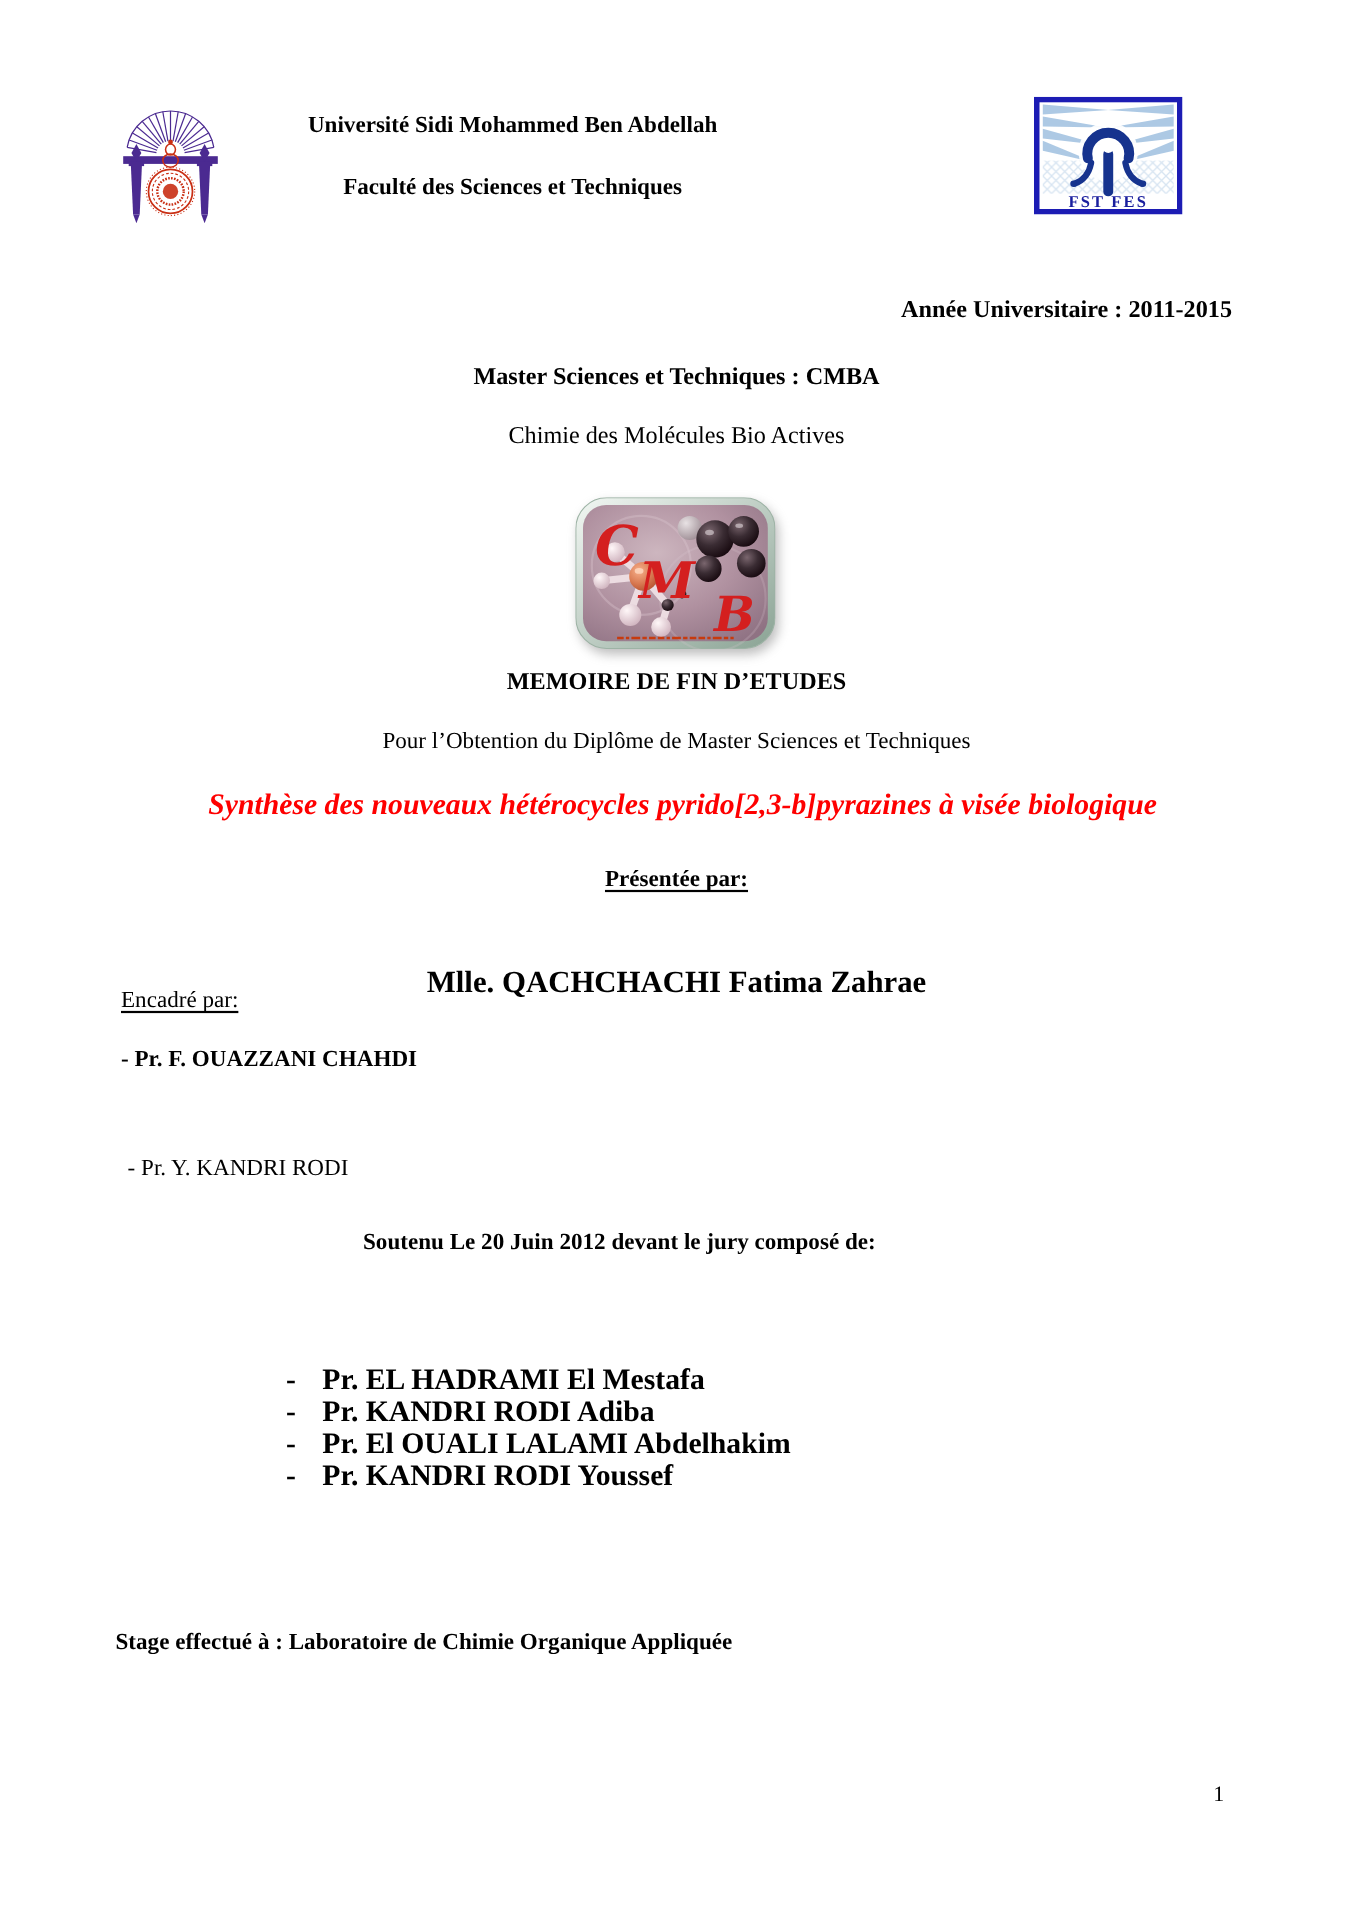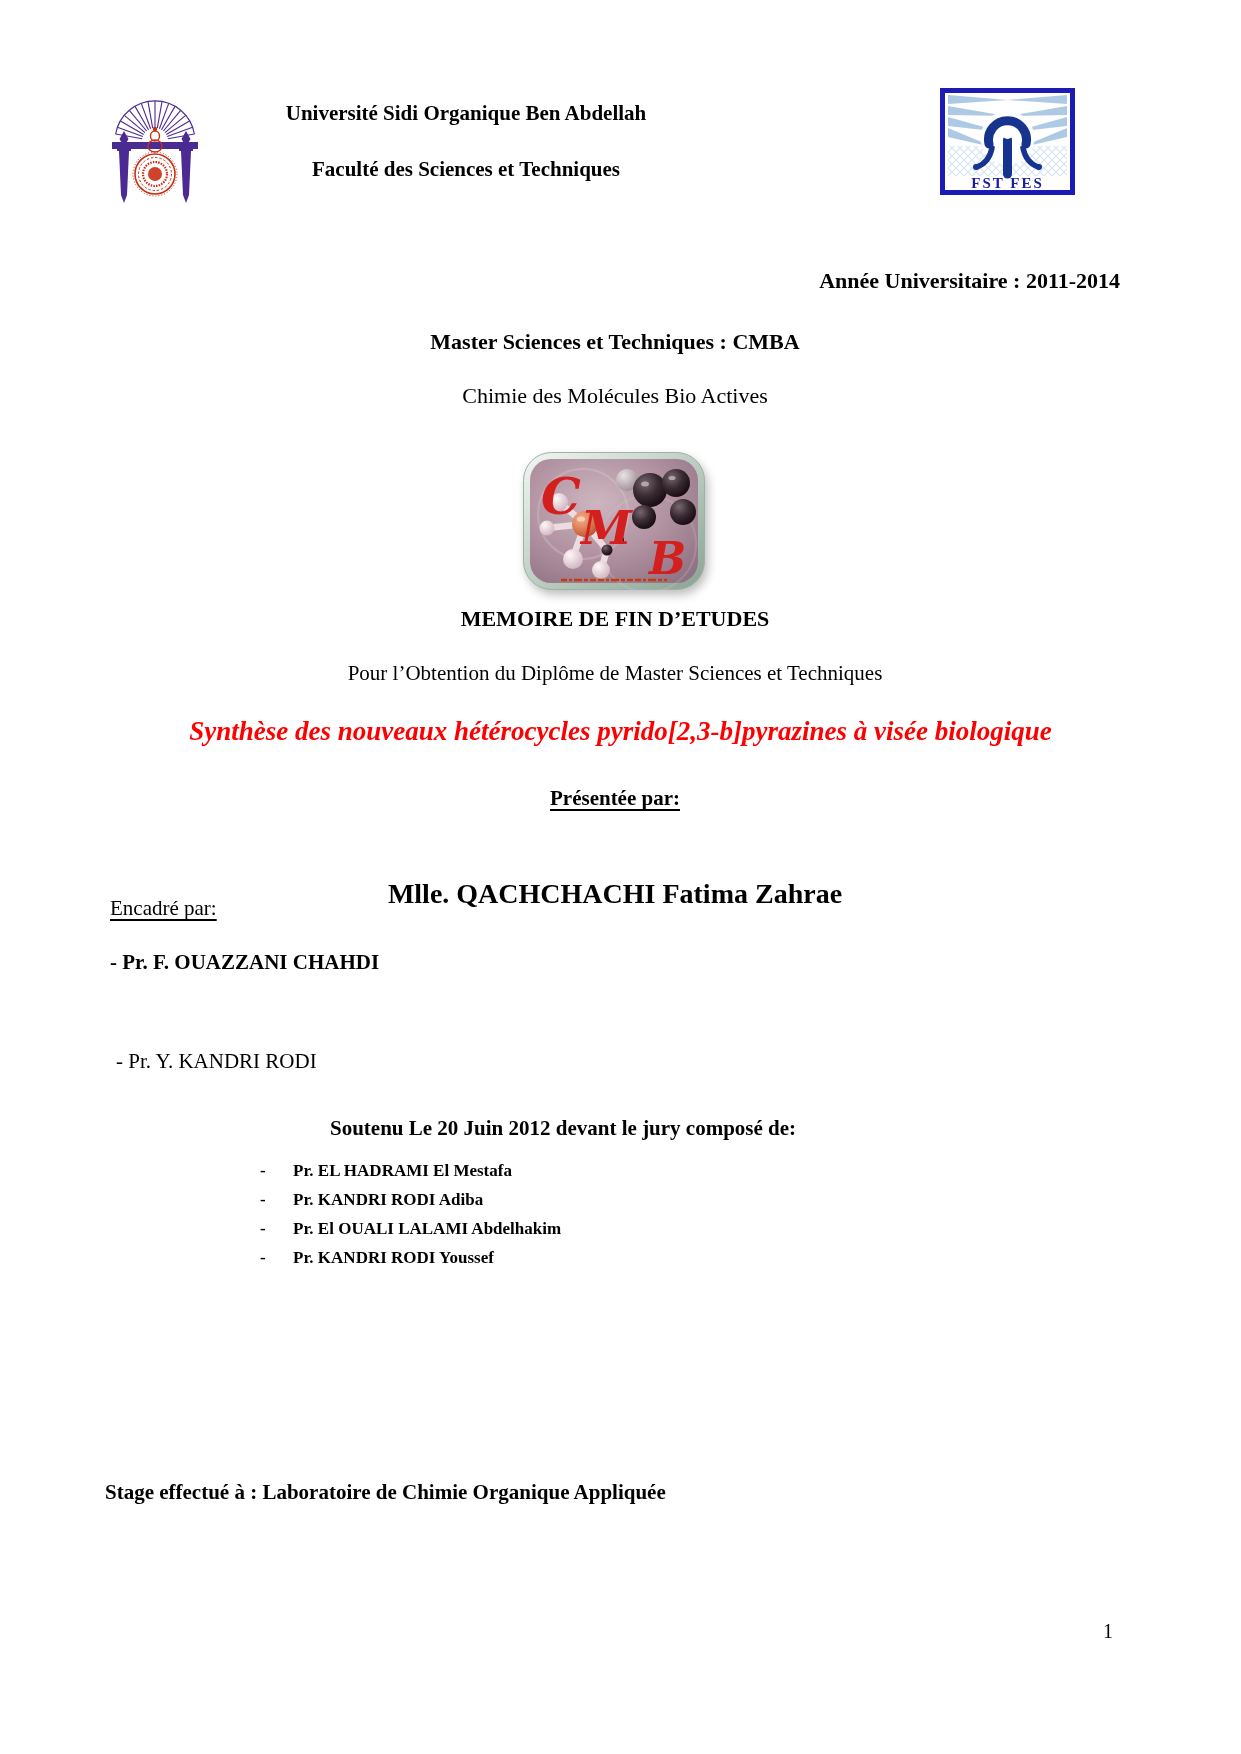--- a/index.html
+++ b/index.html
@@ -34,21 +34,21 @@
           font-size:27px;font-weight:bold;font-style:italic;color:#fe0000;}
   .presentee{top:786px;font-size:21px;font-weight:bold;}
   .mlle{top:878px;font-size:28px;font-weight:bold;}
 
   .encadre{left:110px;top:896px;font-size:21px;font-weight:normal;}
   .sup1{left:110px;top:950px;font-size:21px;font-weight:bold;}
   .sup2{left:116px;top:1006px;font-size:21px;font-weight:normal;margin-top:43px;}
 
   .soutenu{left:330px;top:1116px;font-size:21px;font-weight:bold;white-space:nowrap;text-align:center;}
 
-  .jury{left:260px;top:1156px;font-size:17px;font-weight:bold;}
+  .jury{left:260px;top:1240px;font-size:27px;font-weight:bold;}
   .jrow{height:29px;line-height:29px;white-space:nowrap;}
   .jb{display:inline-block;width:33px;}
 
   .stage{left:105px;top:1480px;font-size:21px;font-weight:bold;white-space:nowrap;}
   .pagenum{left:1103px;top:1620px;font-size:20px;}
 
   .cmb-letter{font-family:"DejaVu Serif","Liberation Serif",serif;font-style:italic;font-weight:bold;fill:#d41f1f;}
   .fst-text{font-family:"Liberation Serif",serif;font-weight:bold;fill:#1a1f9e;letter-spacing:2px;}
 </style>
 </head>
@@ -95,21 +95,21 @@
         <ellipse cx="55" cy="61" rx="7" ry="6" stroke-width="1.4"></ellipse>
         <circle cx="55" cy="89" r="22" stroke-width="1" stroke-dasharray="1,2"></circle>
         <circle cx="55" cy="89" r="20" stroke-width="1.6"></circle>
         <circle cx="55" cy="89" r="16.5" stroke-width="1" stroke-dasharray="2.5,1.8"></circle>
         <circle cx="55" cy="89" r="12" stroke-width="2.2" stroke-dasharray="1.5,1.2"></circle>
         <circle cx="55" cy="89" r="7" fill="#c92f14" stroke="none" opacity="0.9"></circle>
       </g>
     </svg>
   </div>
 
-  <div class="abs uni-line">Université Sidi Organique Ben Abdellah</div>
+  <div class="abs uni-line">Université Sidi Mohammed Ben Abdellah</div>
   <div class="abs fac-line">Faculté des Sciences et Techniques</div>
 
   <div class="abs fstlogo">
     <svg width="135" height="107" viewBox="0 0 135 107">
       <defs>
         <pattern id="lat" width="8" height="8" patternUnits="userSpaceOnUse">
           <path d="M0,8 L8,0 M0,0 L8,8" stroke="#c6d9ec" stroke-width="1.2" fill="none"></path>
         </pattern>
       </defs>
       <rect x="2.5" y="2.5" width="130" height="102" fill="#ffffff" stroke="#1c1cb4" stroke-width="5"></rect>
@@ -131,21 +131,21 @@
         <path d="M 52,60 C 50,70 45,76 37,79" stroke-width="5.5"></path>
         <path d="M 83,60 C 85,70 90,76 98,79" stroke-width="5.5"></path>
       </g>
       <circle cx="67.5" cy="46" r="5" fill="#ffffff"></circle>
       <circle cx="36" cy="79" r="3" fill="#16338e"></circle>
       <circle cx="99" cy="79" r="3" fill="#16338e"></circle>
       <text x="67.5" y="100" font-size="15" text-anchor="middle" class="fst-text">FST FES</text>
     </svg>
   </div>
 
-  <div class="abs ctr annee">Année Universitaire : 2011-2014</div>
+  <div class="abs ctr annee">Année Universitaire : 2011-2015</div>
   <div class="abs ctr master">Master Sciences et Techniques : CMBA</div>
   <div class="abs ctr chimie">Chimie des Molécules Bio Actives</div>
 
   <div class="abs cmb-logo">
     <svg width="182" height="138" viewBox="0 0 182 138">
       <defs>
         <linearGradient id="bev" x1="0" y1="0" x2="1" y2="1">
           <stop offset="0" stop-color="#f2f7f3"></stop>
             <stop offset="1" stop-color="#8aa394"></stop>
         </linearGradient>

